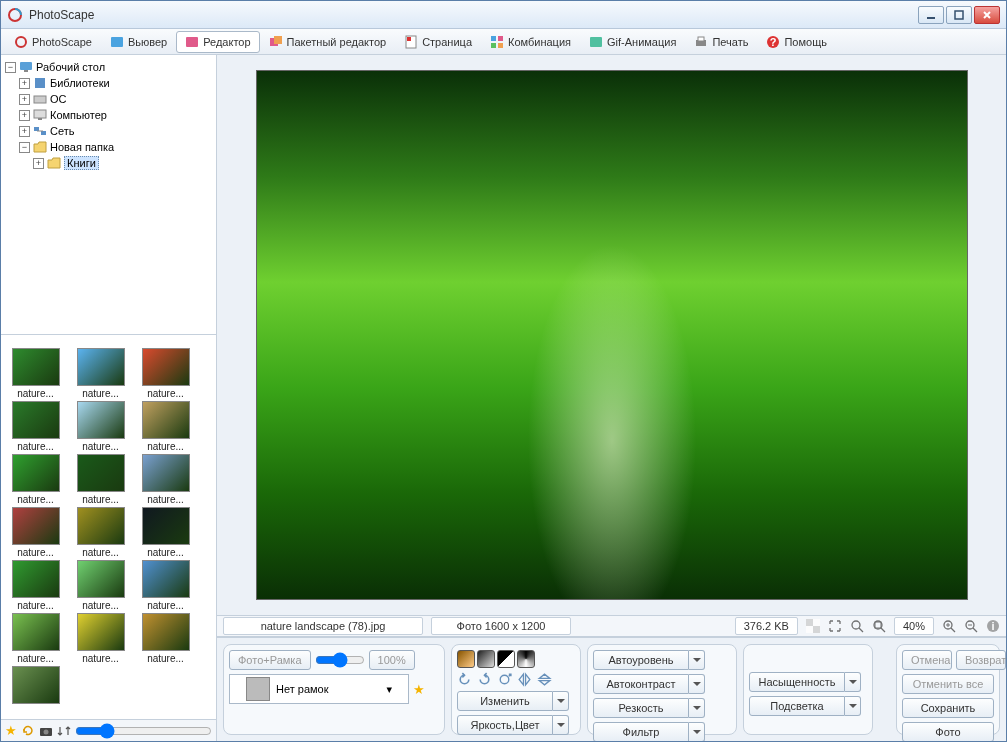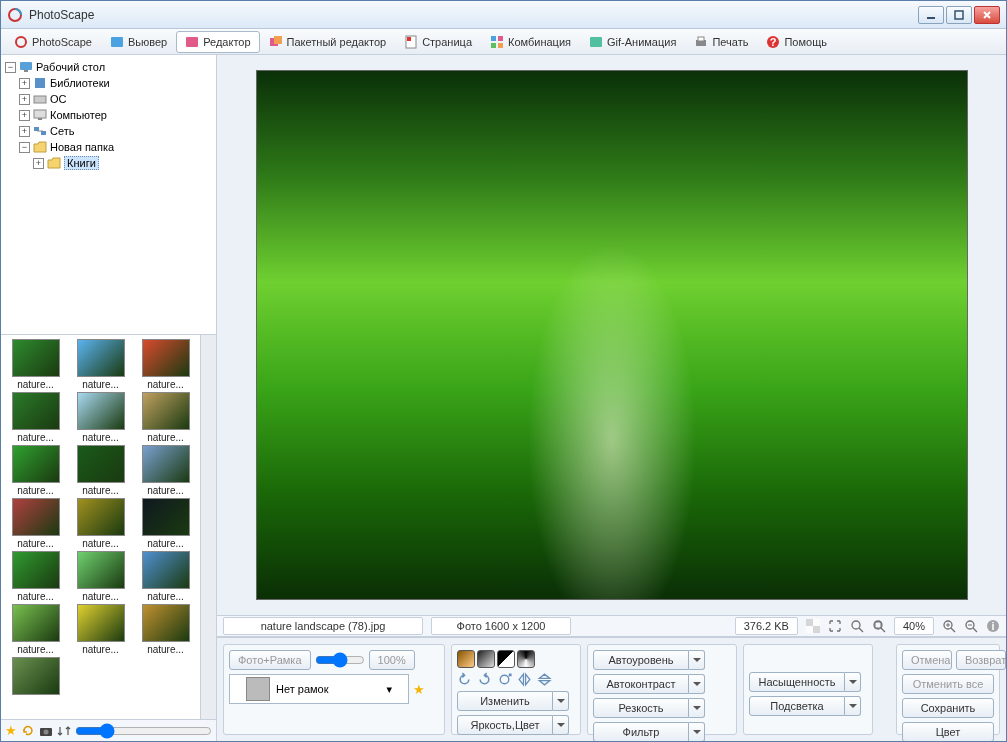--- a/index.html
+++ b/index.html
@@ -51,21 +51,21 @@
 .info-bar { height: 22px; background: #f3f6fa; border-top: 1px solid #c5d0dc; border-bottom: 1px solid #c5d0dc; display: flex; align-items: center; padding: 0 6px; gap: 8px; }
 .info-field { padding: 2px 8px; border: 1px solid #c5d0dc; background: #fff; border-radius: 2px; color: #333; }
 .spacer { flex: 1; }
 .ib-icon { width: 14px; height: 14px; cursor: pointer; opacity: 0.75; }
 
 .tool-strip { height: 22px; display: flex; align-items: end; padding: 0 6px; background: #ecf1f7; }
 .tool-tab { padding: 3px 10px; border: 1px solid #aab9c9; border-bottom: none; background: #e6ecf3; color: #333; cursor: pointer; border-radius: 3px 3px 0 0; margin-right: -1px; }
 .tool-tab.active { background: #fff; }
 
 .tool-panel { height: 104px; background: #ecf1f7; border-top: 1px solid #c5d0dc; padding: 6px; display: flex; gap: 6px; }
-.group { border: 1px solid #c5d0dc; background: #f6f9fc; border-radius: 3px; padding: 5px; display: flex; flex-direction: column; gap: 4px; }
+.group { border: 1px solid #c5d0dc; background: #f6f9fc; border-radius: 8px; padding: 5px; display: flex; flex-direction: column; gap: 4px; }
 .row { display: flex; gap: 4px; align-items: center; }
 .btn { padding: 3px 8px; border: 1px solid #9fb1c4; border-radius: 3px; background: linear-gradient(#fdfefe,#e7eef5); color: #333; cursor: pointer; min-width: 60px; text-align: center; }
 .btn.wide { min-width: 96px; }
 .btn.disabled { color: #999; }
 .dd { display: flex; }
 .dd .btn { border-radius: 3px 0 0 3px; }
 .dd .caret { width: 16px; border: 1px solid #9fb1c4; border-left: none; border-radius: 0 3px 3px 0; background: linear-gradient(#fdfefe,#e7eef5); display: flex; align-items: center; justify-content: center; cursor: pointer; }
 .caret::after { content: ""; border: 4px solid transparent; border-top-color: #555; margin-top: 3px; }
 .frame-box { border: 1px solid #aab9c9; background: #fff; display: flex; align-items: center; padding: 2px 16px; gap: 6px; width: 180px; }
 .swatch { width: 24px; height: 24px; background: #bbb; border: 1px solid #888; }
@@ -227,21 +227,21 @@
                 <span class="tree-toggle">+</span>
                 <svg class="tree-icon" viewBox="0 0 14 14">
                   <path d="M1 4 L5 4 L6 2 L13 2 L13 12 L1 12 Z" fill="#f5d470" stroke="#c0a040"></path>
                 </svg>
                 <span class="tree-label selected">Книги</span>
               </div>
           </div>
         </div>
       </div>
 
-      <div style="display:flex; flex:1; overflow:hidden;">
+      <div style="display:flex; flex:1; overflow:hidden;align-items:center;">
         <div class="thumbs-pane">
           <div class="thumb-grid" id="thumb-grid">
               <div class="thumb-item">
                 <div class="thumb-img" style="background: linear-gradient(135deg, rgb(46, 139, 46), rgb(26, 58, 16));"></div>
                 <div class="thumb-label">nature...</div>
               </div>
               <div class="thumb-item">
                 <div class="thumb-img" style="background: linear-gradient(135deg, rgb(91, 179, 240), rgb(26, 58, 16));"></div>
                 <div class="thumb-label">nature...</div>
               </div>
@@ -489,21 +489,21 @@
             <div class="btn disabled" style="min-width:50px">Отмена</div>
             <div class="btn disabled" style="min-width:50px">Возврат</div>
           </div>
           <div class="row">
               <div class="btn disabled" style="width:108px">Отменить все</div>
             </div>
           <div class="row">
               <div class="btn" style="width:108px">Сохранить</div>
             </div>
           <div class="row">
-              <div class="btn" style="width:108px">Цвет</div>
+              <div class="btn" style="width:108px">Фото</div>
             </div>
         </div>
 
       </div>
     </div>
 
   </div>
 </div>
 
 </body></html>

